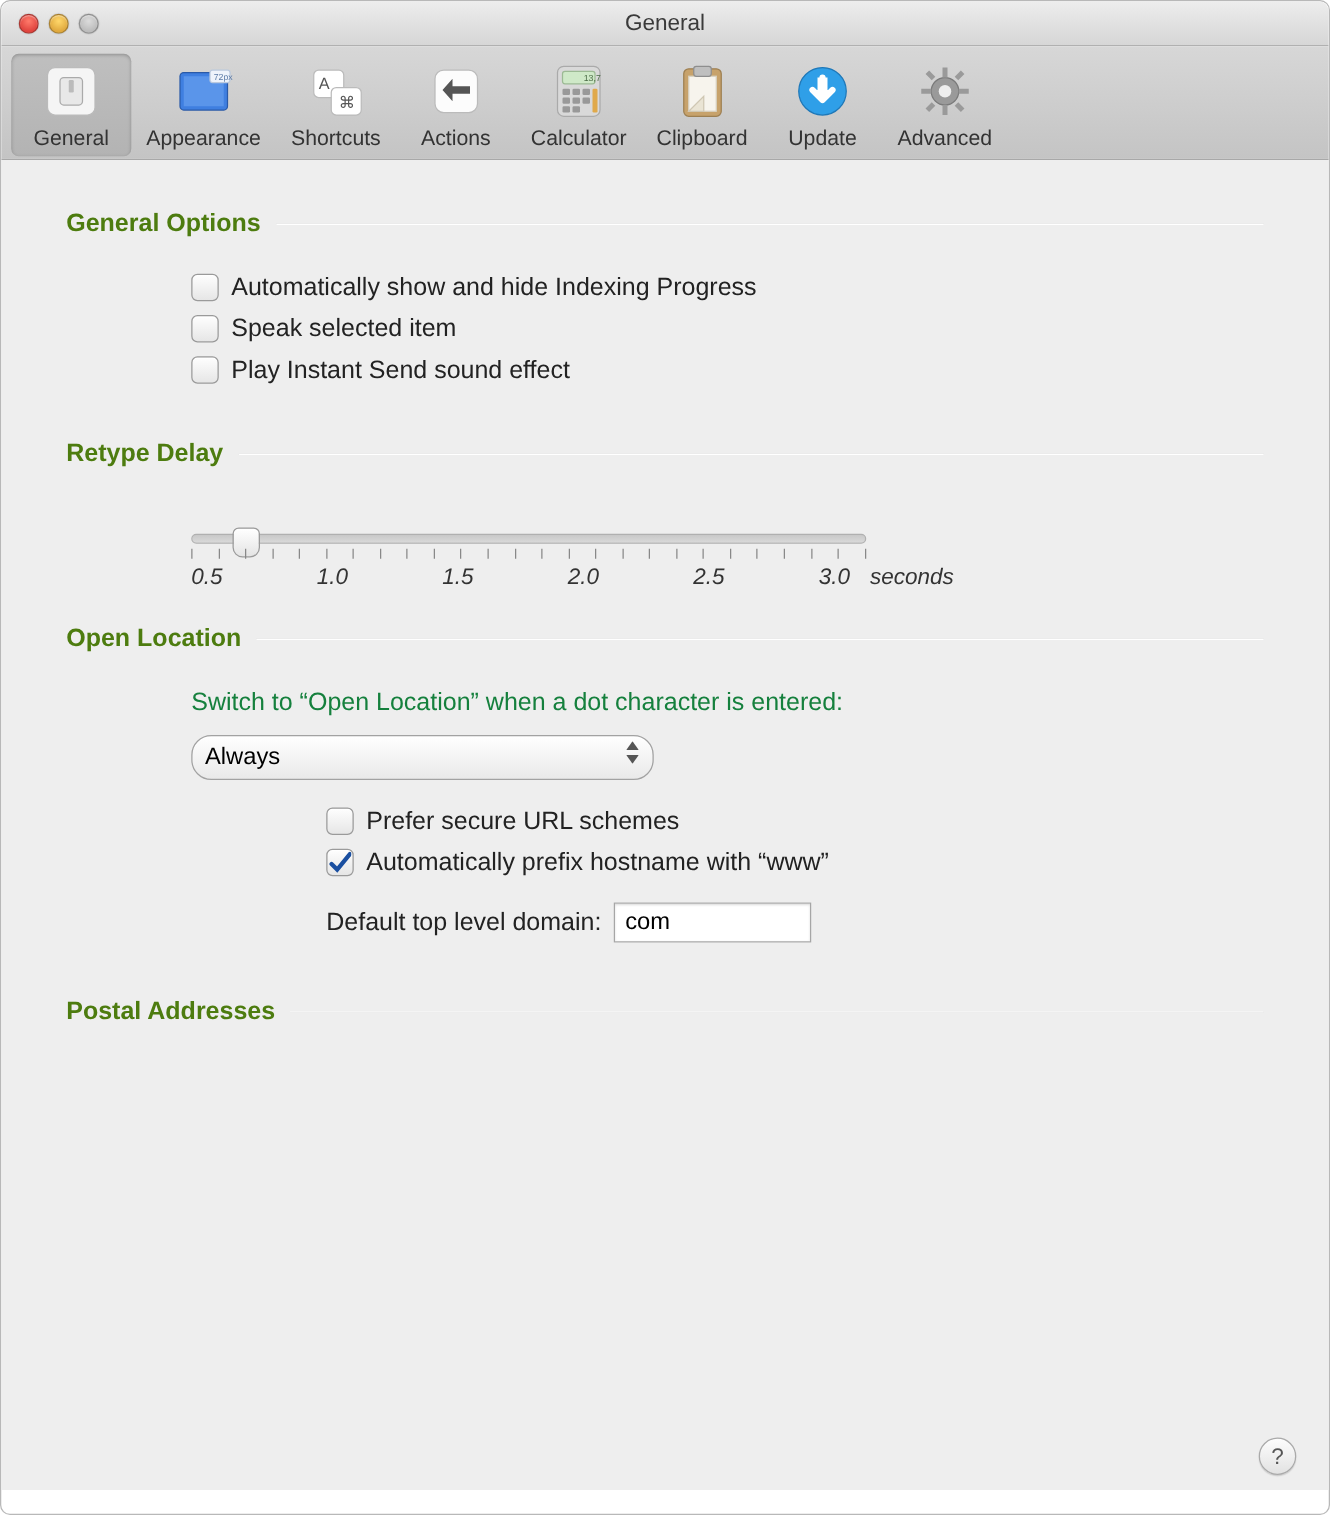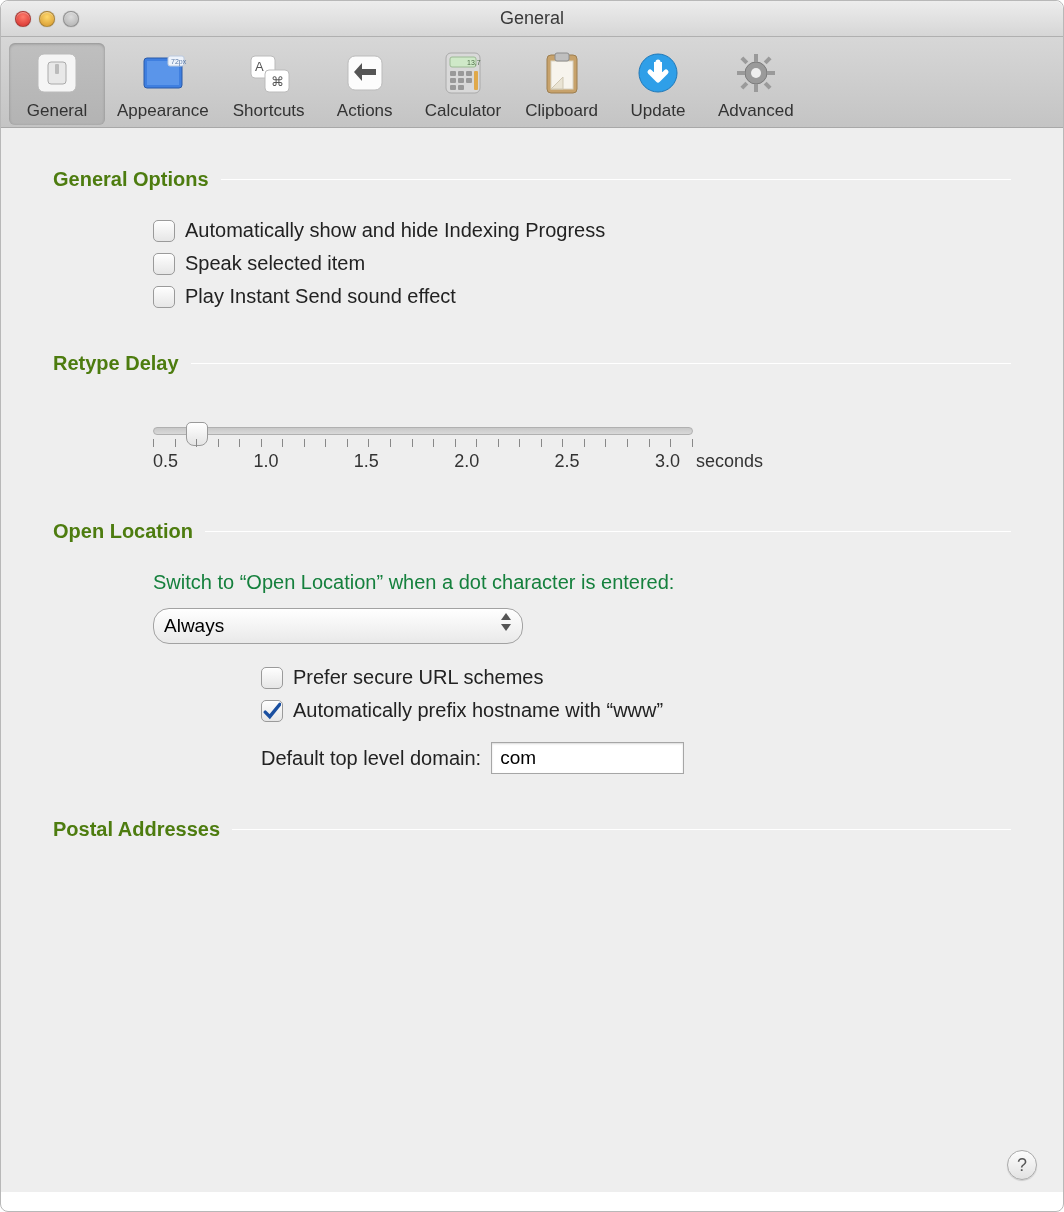--- a/index.html
+++ b/index.html
@@ -99,21 +99,21 @@
     height: 1px;
     background: #c6c6c6;
     border-bottom: 1px solid #fff;
   }
   .section-body {
     padding-left: 100px;
     margin-bottom: 44px;
   }
   .check-row {
     display: flex;
-    align-items: flex-end;
+    align-items: flex-start;
     font-size: 20px;
     color: #222;
     margin-bottom: 10px;
   }
   .check-row.indented { padding-left: 108px; }
   .checkbox {
     width: 22px; height: 22px;
     border: 1px solid #9a9a9a;
     border-radius: 5px;
     background: linear-gradient(#fefefe, #e6e6e6);
@@ -125,21 +125,22 @@
     flex-shrink: 0;
   }
   .checkbox.checked {
     background: linear-gradient(#fefefe, #e6e6e6);
   }
   .checkbox.checked svg { display: block; }
   .checkbox svg { display: none; }
   
   .slider-wrap {
     padding: 24px 100px 0 100px;
-    margin-bottom: 48px;
+    margin-bottom: 28px;
+    font-style: italic;
   }
   .slider-track {
     position: relative;
     height: 8px;
     background: linear-gradient(#c8c8c8,#d9d9d9);
     border: 1px solid #b0b0b0;
     border-radius: 4px;
     width: 540px;
   }
   .slider-thumb {
@@ -214,21 +215,21 @@
     margin-top: 20px;
   }
   .field-row.indented { padding-left: 108px; }
   .textfield {
     border: 1px solid #a6a6a6;
     background: #fff;
     height: 32px;
     padding: 2px 8px;
     font-size: 19px;
     font-family: inherit;
-    width: 193px;
+    width: 158px;
     margin-left: 10px;
     box-shadow: inset 0 1px 2px rgba(0,0,0,.15);
   }
   .help-btn {
     position: absolute;
     right: 26px;
     bottom: 12px;
     width: 30px; height: 30px;
     border-radius: 50%;
     background: linear-gradient(#fdfdfd,#e2e2e2);

